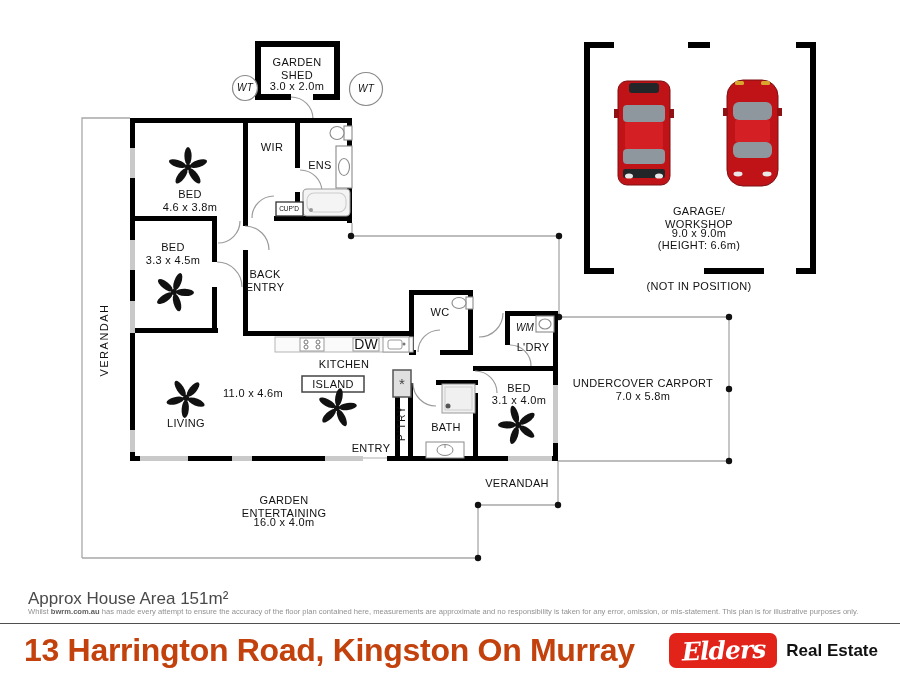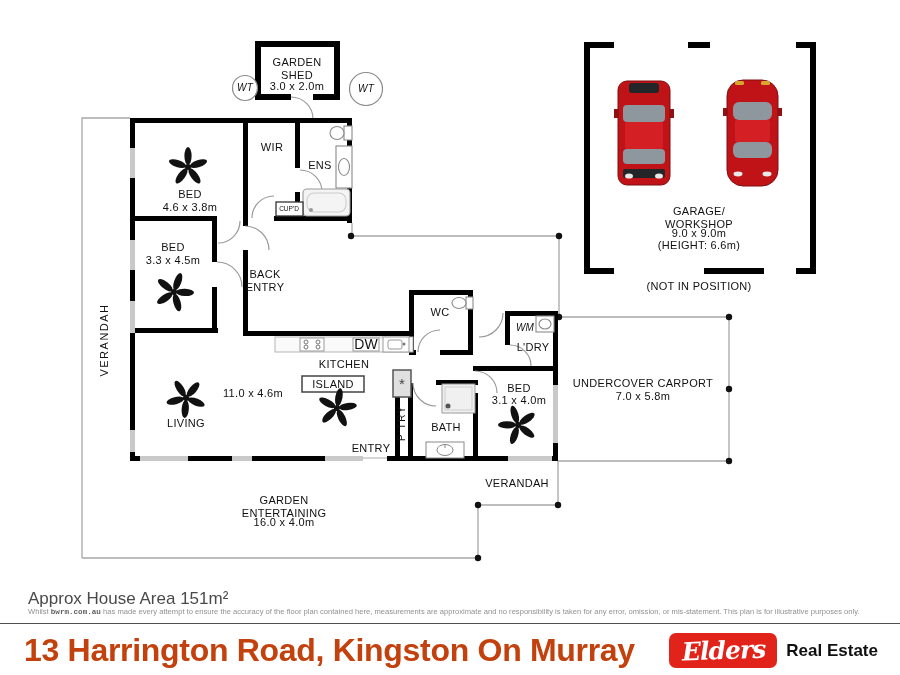--- a/index.html
+++ b/index.html
@@ -7,21 +7,21 @@
           font-family:"Liberation Sans", sans-serif;}
   .plan{position:absolute;left:0;top:0;}
   .lbl{position:absolute;transform:translate(-50%,-50%);font-size:11px;line-height:12.5px;
        color:#111;text-align:center;white-space:pre-line;letter-spacing:.3px;}
   .lbl.vert{transform:translate(-50%,-50%) rotate(-90deg);letter-spacing:1.5px;}
   .lbl.sm{font-size:6.5px;letter-spacing:0;}
   .lbl.xs{font-size:14px;letter-spacing:0;}
   .lbl.wt{font-size:10px;letter-spacing:.2px;font-style:italic;}
   .area-note{position:absolute;left:28px;top:589px;font-size:17px;color:#4a4a4a;}
   .disclaimer{position:absolute;left:28px;top:607px;font-size:7.6px;color:#919191;}
-  .disclaimer b{color:#5f5f5f;font-family:Liberation Mono, monospace;}
+  .disclaimer b{color:#5f5f5f;}
   .divider{position:absolute;left:0;top:623px;width:900px;height:1px;background:#4f4f4f;}
   .footer-bar{position:absolute;left:0;top:626px;width:900px;height:49px;display:flex;
               align-items:center;justify-content:space-between;padding:0 22px 0 24px;box-sizing:border-box;}
   .address{font-size:32px;font-weight:700;color:#c2410c;letter-spacing:-.3px;}
   .brand{display:flex;align-items:center;gap:9px;}
   .elders-box{width:108px;height:35px;border-radius:7px;display:flex;align-items:center;
               justify-content:center;}
   .elders-script{color:#fff;font-family:"DejaVu Serif", serif;font-style:italic;font-weight:700;
                  font-size:25px;transform:rotate(-2deg);letter-spacing:-1px;}
   .brand-suffix{font-size:17px;font-weight:600;color:#101010;}

